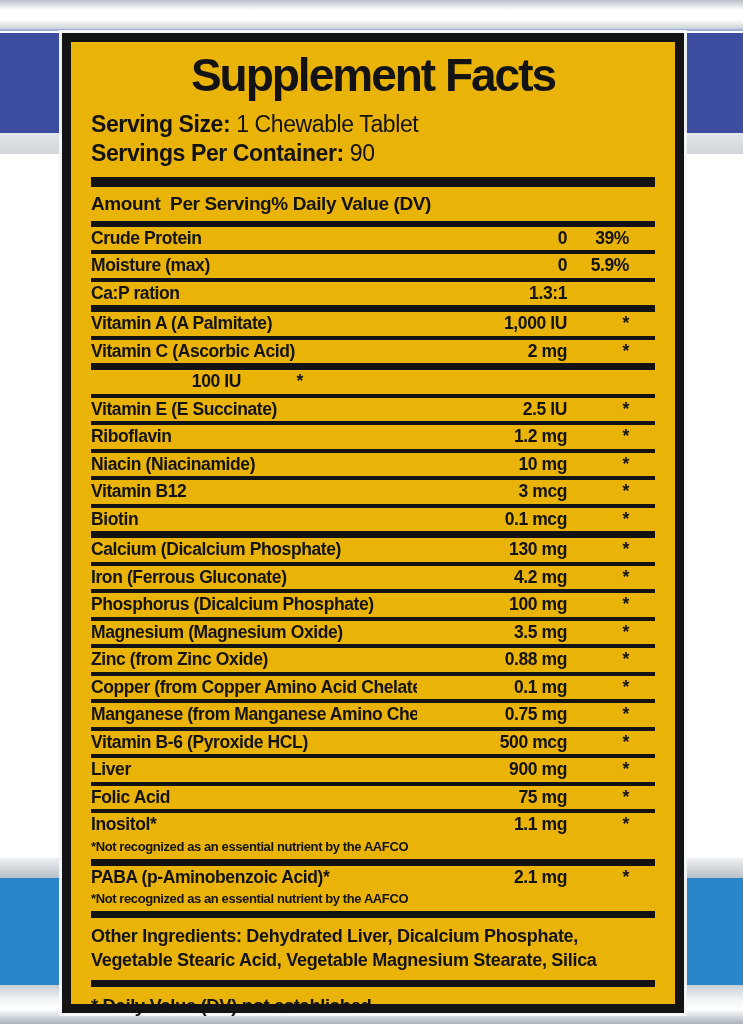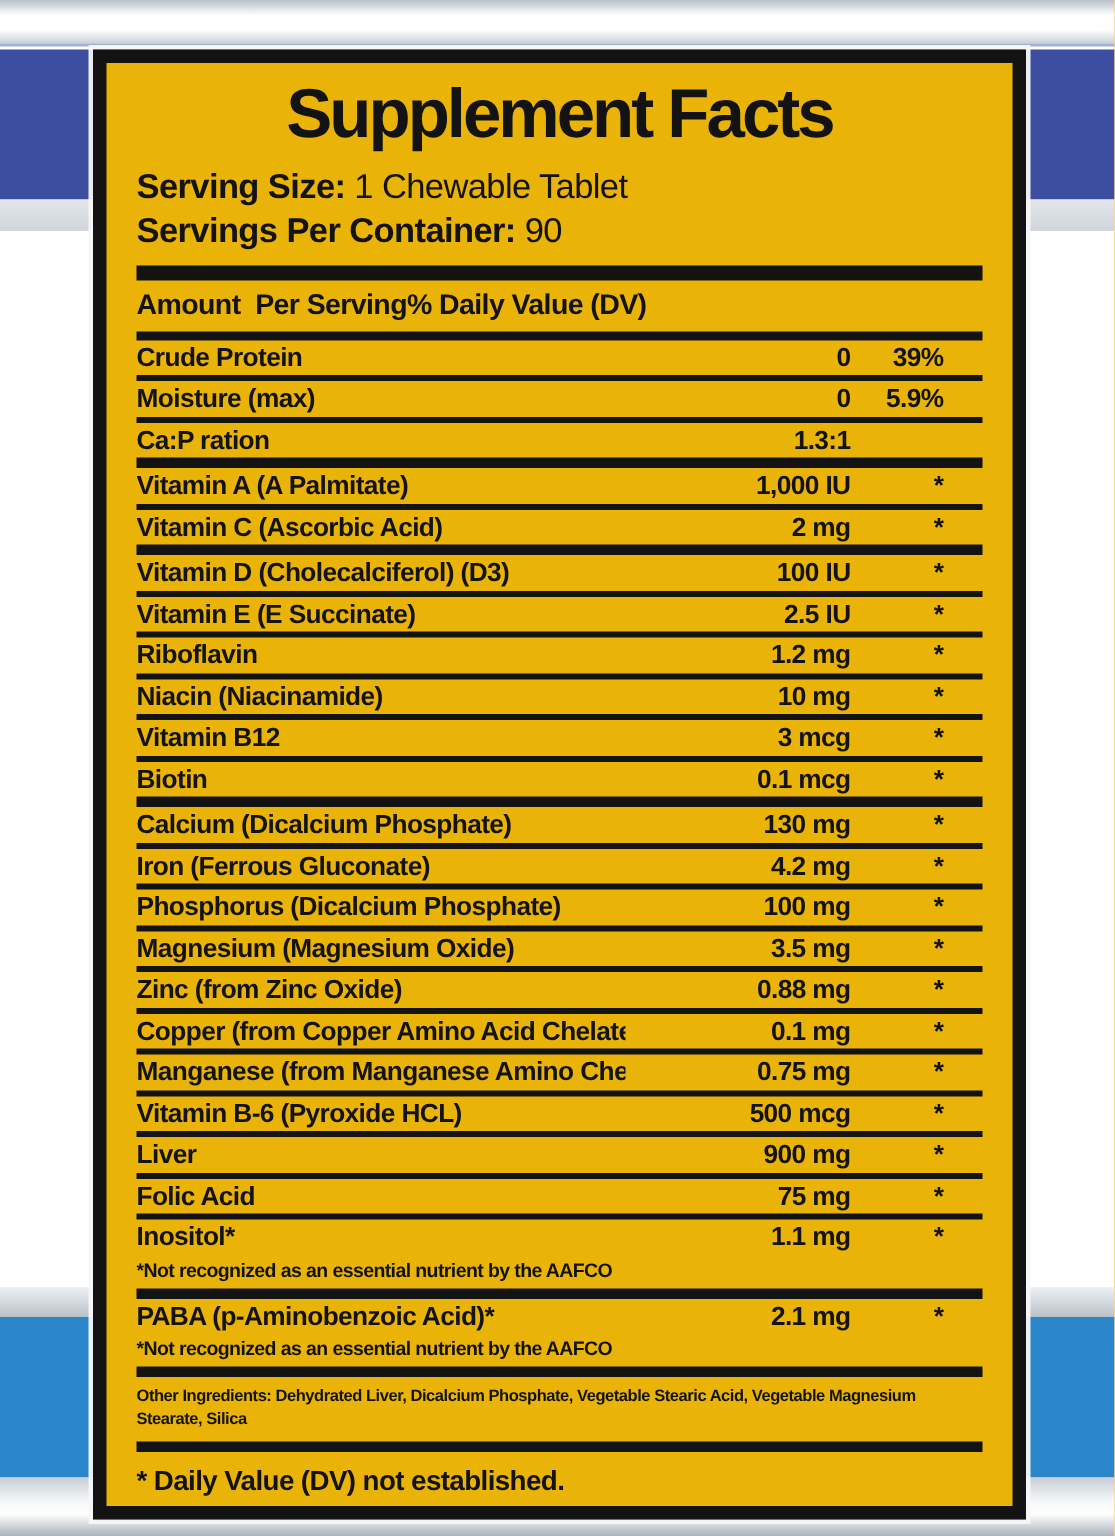--- a/index.html
+++ b/index.html
@@ -63,21 +63,21 @@
   .row .amount{width:150px;text-align:right;white-space:nowrap;}
   .row .dv{width:88px;text-align:right;padding-right:26px;white-space:nowrap;}
   .note{
     font-size:13px;font-weight:bold;letter-spacing:-0.4px;
     height:22px;line-height:20px;white-space:nowrap;
   }
   .sep{background:var(--ink);width:100%;}
   .sep.norm{height:4px;}
   .sep.thick{height:7px;}
   .other-ingredients{
-    font-size:11px;font-weight:bold;letter-spacing:-0.3px;
+    font-size:18px;font-weight:bold;letter-spacing:-0.3px;
     line-height:1.35;padding:6px 0 7px 0;
   }
   .dv-footnote{
     font-size:18.5px;font-weight:bold;letter-spacing:-0.4px;
     padding:8px 0 0 0;
   }
 </style>
 </head>
 <body>
 
@@ -141,21 +141,20 @@
 
   <div class="row">
     <span class="name">Vitamin C (Ascorbic Acid)</span>
     <span class="amount">2 mg</span>
     <span class="dv">*</span>
   </div>
 
   <div class="sep thick"></div>
 
   <div class="row">
-    <span class="name">Vitamin D (Cholecalciferol) (D3)</span>
     <span class="amount">100 IU</span>
     <span class="dv">*</span>
   </div>
 
   <div class="sep norm"></div>
 
   <div class="row">
     <span class="name">Vitamin E (E Succinate)</span>
     <span class="amount">2.5 IU</span>
     <span class="dv">*</span>

